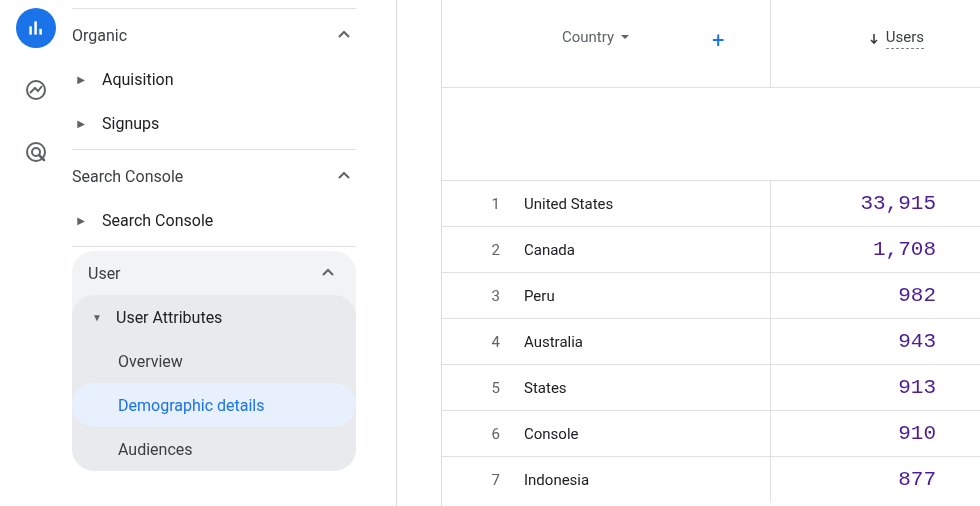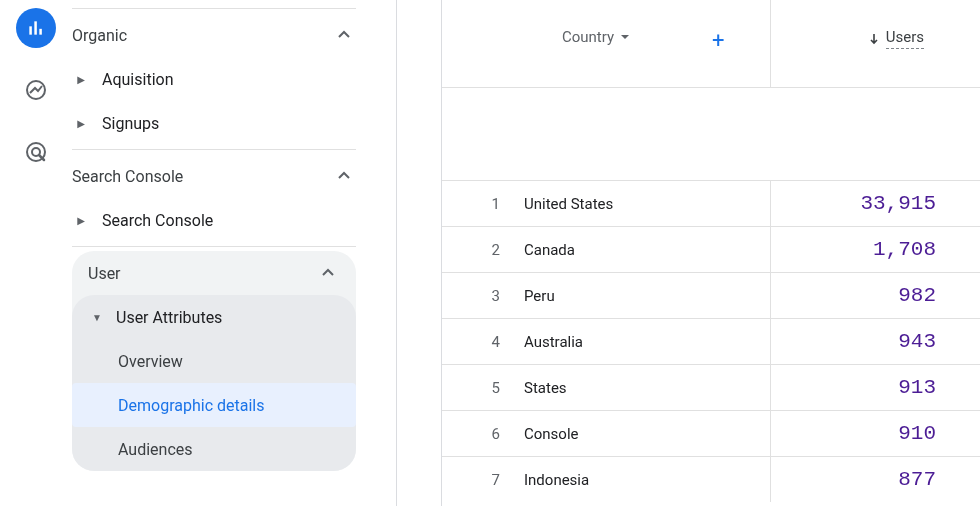--- a/index.html
+++ b/index.html
@@ -98,21 +98,21 @@
   .leaf-item {
     font-size: 16px;
     color: #3c4043;
     padding-left: 46px;
     padding-right: 16px;
     cursor: pointer;
   }
   .leaf-item.active {
     background: #e8f0fe;
     color: #1a73e8;
-    border-radius: 4px;
+    border-radius: 22px;
   }
   
   .gap-col {
     width: 44px;
   }
   
   .content {
     flex: 1;
     border-left: 1px solid #dadce0;
     position: relative;

